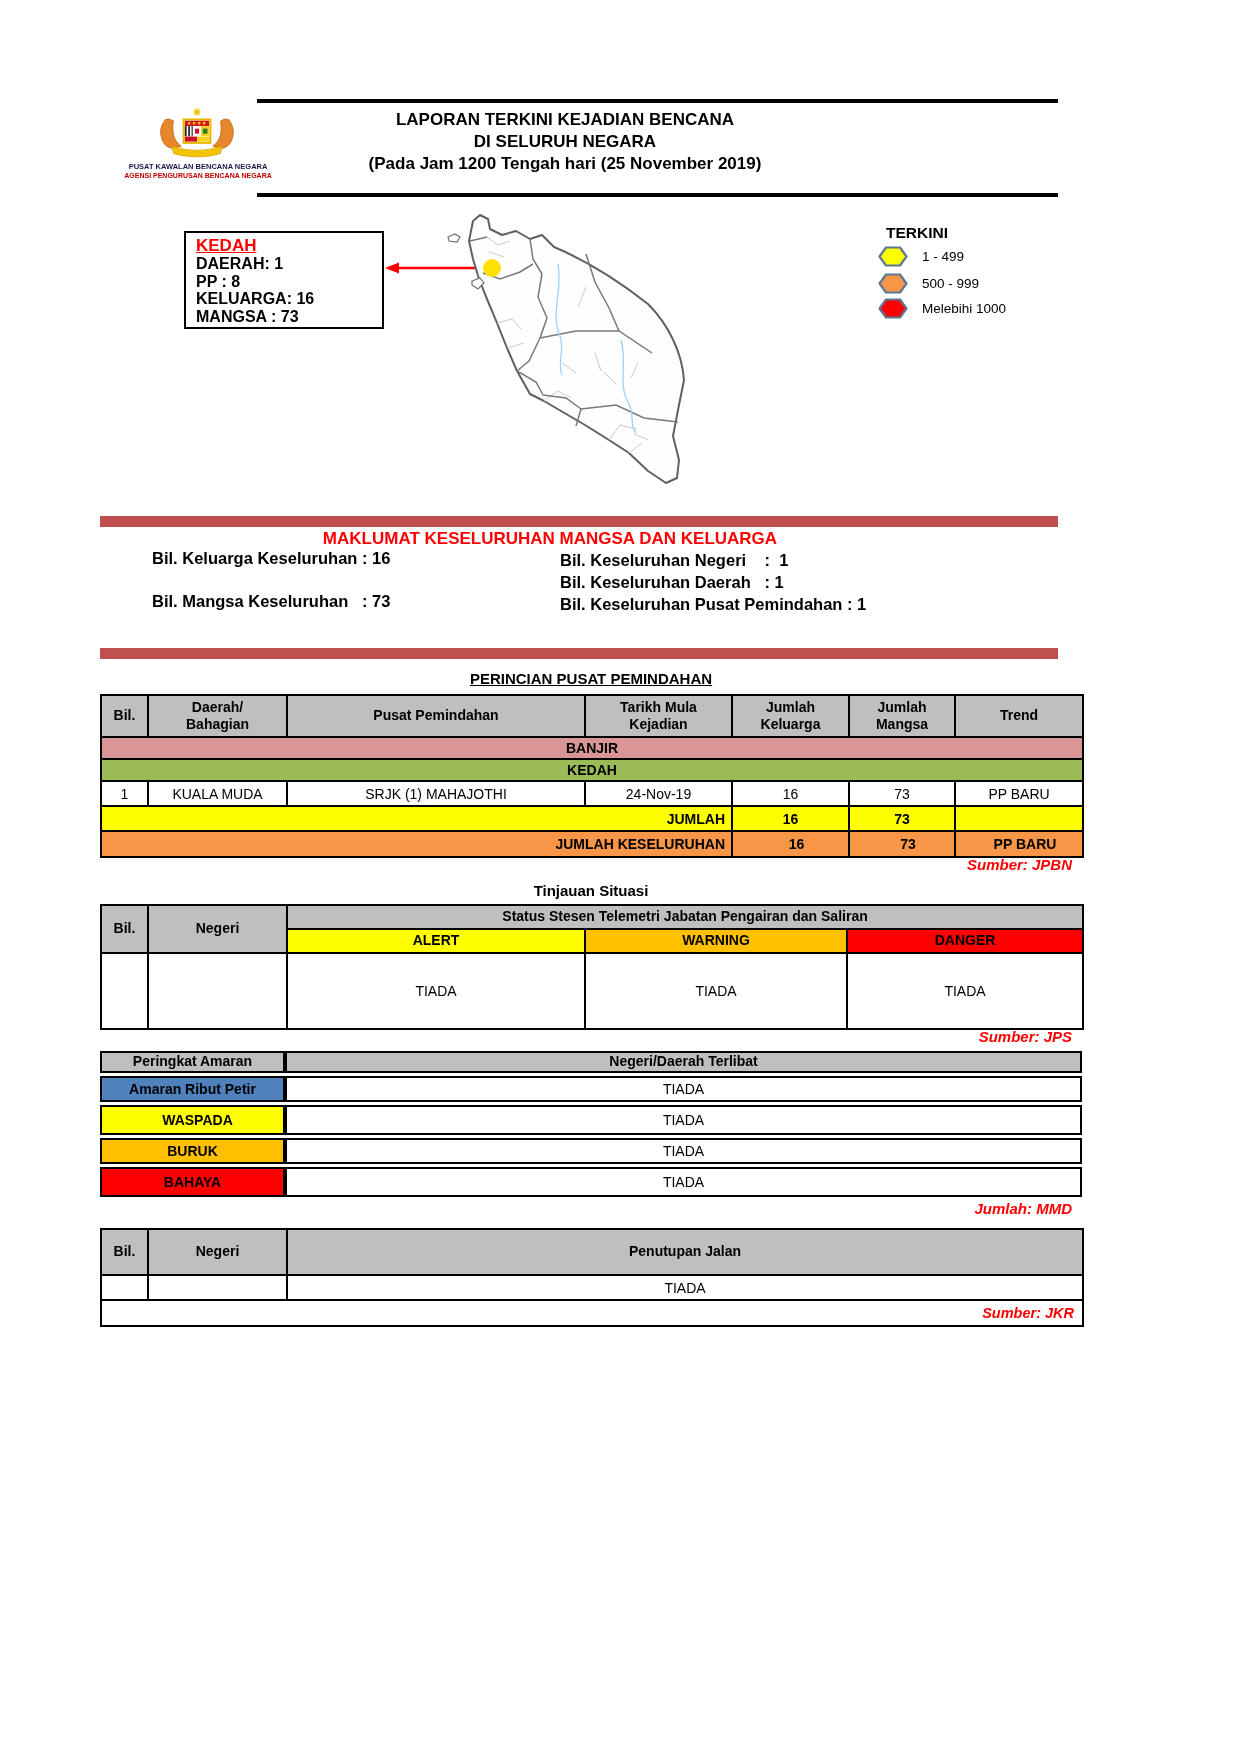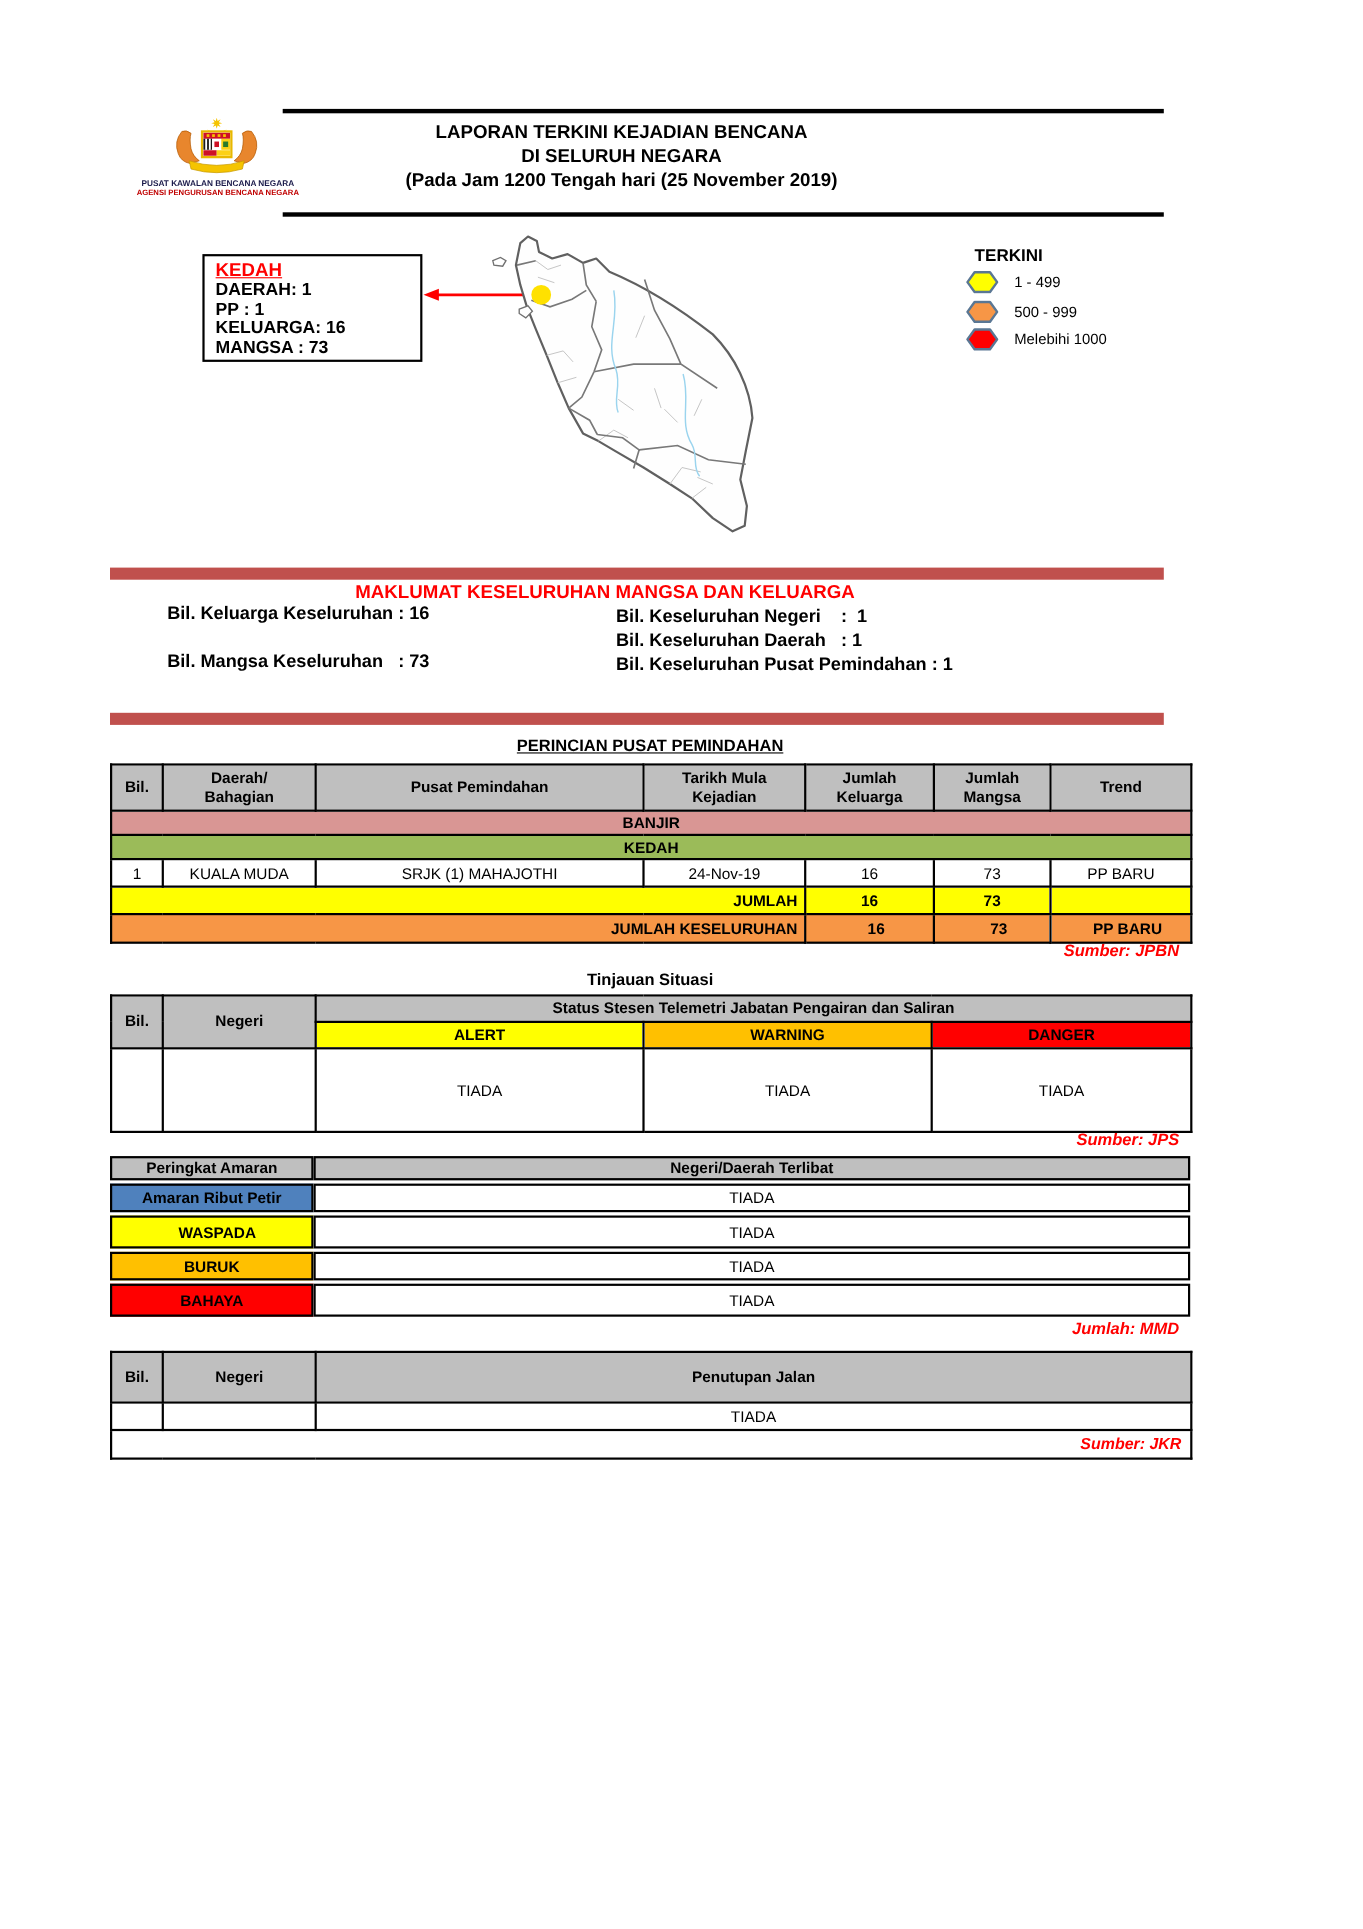--- a/index.html
+++ b/index.html
@@ -99,21 +99,21 @@
 
   <div class="title-block">
     <div>LAPORAN TERKINI KEJADIAN BENCANA</div>
     <div>DI SELURUH NEGARA</div>
     <div>(Pada Jam 1200 Tengah hari (25 November 2019)</div>
   </div>
 
   <div class="callout">
     <div class="callout-state">KEDAH</div>
     <div class="callout-line">DAERAH: 1</div>
-    <div class="callout-line">PP : 1</div>
+    <div class="callout-line">PP : 8</div>
     <div class="callout-line">KELUARGA: 16</div>
     <div class="callout-line">MANGSA : 73</div>
   </div>
 
   <svg class="abs" style="left:384px;top:260px;" width="104" height="16" viewBox="0 0 104 16">
     <line x1="102" y1="8" x2="12" y2="8" stroke="#FF0000" stroke-width="2.5"></line>
     <polygon points="1,8 15,2.5 15,13.5" fill="#FF0000"></polygon>
   </svg>
 
   <svg class="abs" style="left:390px;top:212px;" width="310" height="288" viewBox="0 0 310 288">

